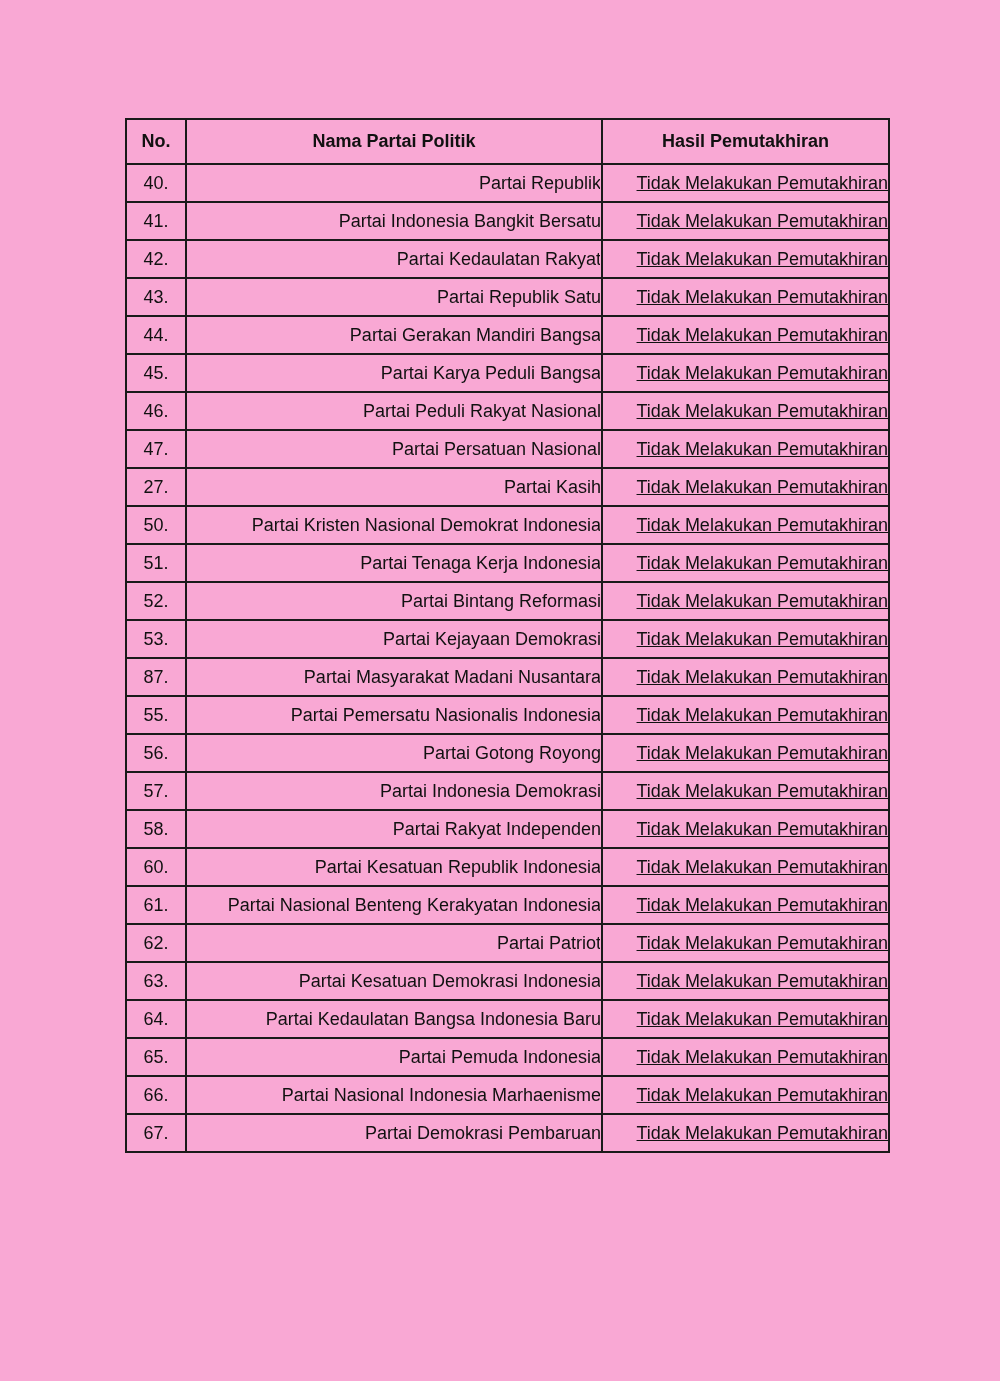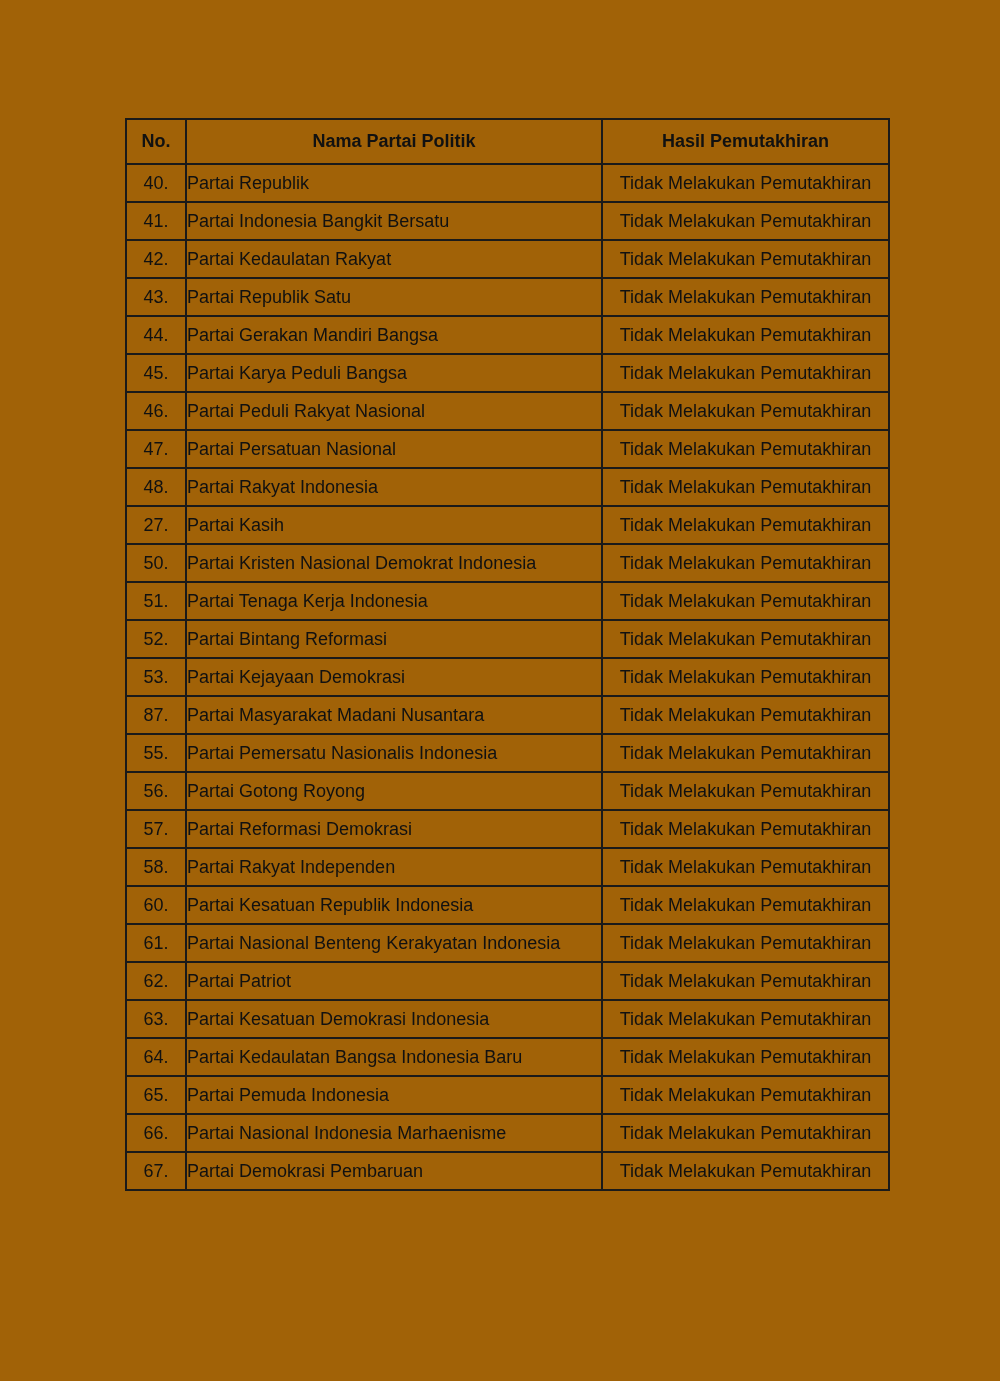--- a/index.html
+++ b/index.html
@@ -13,21 +13,21 @@
       position: relative;
       overflow: hidden;
       font-family: "Liberation Sans", sans-serif;
       color: #111111;
     }
     .page {
       position: absolute;
       left: 0; top: 0;
       width: 1000px;
       height: 1381px;
-      background: #a16207;
+      background: #f9a8d4;
     }
     table.parties {
       position: absolute;
       left: 125px;
       top: 118px;
       width: 763px;
       border-collapse: collapse;
       table-layout: fixed;
       font-size: 18px;
     }
@@ -46,26 +46,27 @@
       font-size: 18px;
     }
     col.c-no { width: 60px; }
     col.c-name { width: 416px; }
     col.c-res { width: 287px; }
     td.no {
       text-align: center;
     }
     td.name {
       padding-left: 8px;
-      text-align: left;
+      text-align: right;
       border-radius: 11px;
     }
     td.res {
       padding-left: 9px;
-      text-align: center;
+      text-align: right;
+      text-decoration: underline;
     }
   </style>
 </head>
 <body>
 
 <div class="page">
   <table class="parties">
     <colgroup>
       <col class="c-no">
       <col class="c-name">
@@ -113,25 +114,20 @@
           <td class="no">46.</td>
           <td class="name">Partai Peduli Rakyat Nasional</td>
           <td class="res">Tidak Melakukan Pemutakhiran</td>
         </tr>
       <tr>
           <td class="no">47.</td>
           <td class="name">Partai Persatuan Nasional</td>
           <td class="res">Tidak Melakukan Pemutakhiran</td>
         </tr>
       <tr>
-          <td class="no">48.</td>
-          <td class="name">Partai Rakyat Indonesia</td>
-          <td class="res">Tidak Melakukan Pemutakhiran</td>
-        </tr>
-      <tr>
           <td class="no">27.</td>
           <td class="name">Partai Kasih</td>
           <td class="res">Tidak Melakukan Pemutakhiran</td>
         </tr>
       <tr>
           <td class="no">50.</td>
           <td class="name">Partai Kristen Nasional Demokrat Indonesia</td>
           <td class="res">Tidak Melakukan Pemutakhiran</td>
         </tr>
       <tr>
@@ -159,21 +155,21 @@
           <td class="name">Partai Pemersatu Nasionalis Indonesia</td>
           <td class="res">Tidak Melakukan Pemutakhiran</td>
         </tr>
       <tr>
           <td class="no">56.</td>
           <td class="name">Partai Gotong Royong</td>
           <td class="res">Tidak Melakukan Pemutakhiran</td>
         </tr>
       <tr>
           <td class="no">57.</td>
-          <td class="name">Partai Reformasi Demokrasi</td>
+          <td class="name">Partai Indonesia Demokrasi</td>
           <td class="res">Tidak Melakukan Pemutakhiran</td>
         </tr>
       <tr>
           <td class="no">58.</td>
           <td class="name">Partai Rakyat Independen</td>
           <td class="res">Tidak Melakukan Pemutakhiran</td>
         </tr>
       <tr>
           <td class="no">60.</td>
           <td class="name">Partai Kesatuan Republik Indonesia</td>

